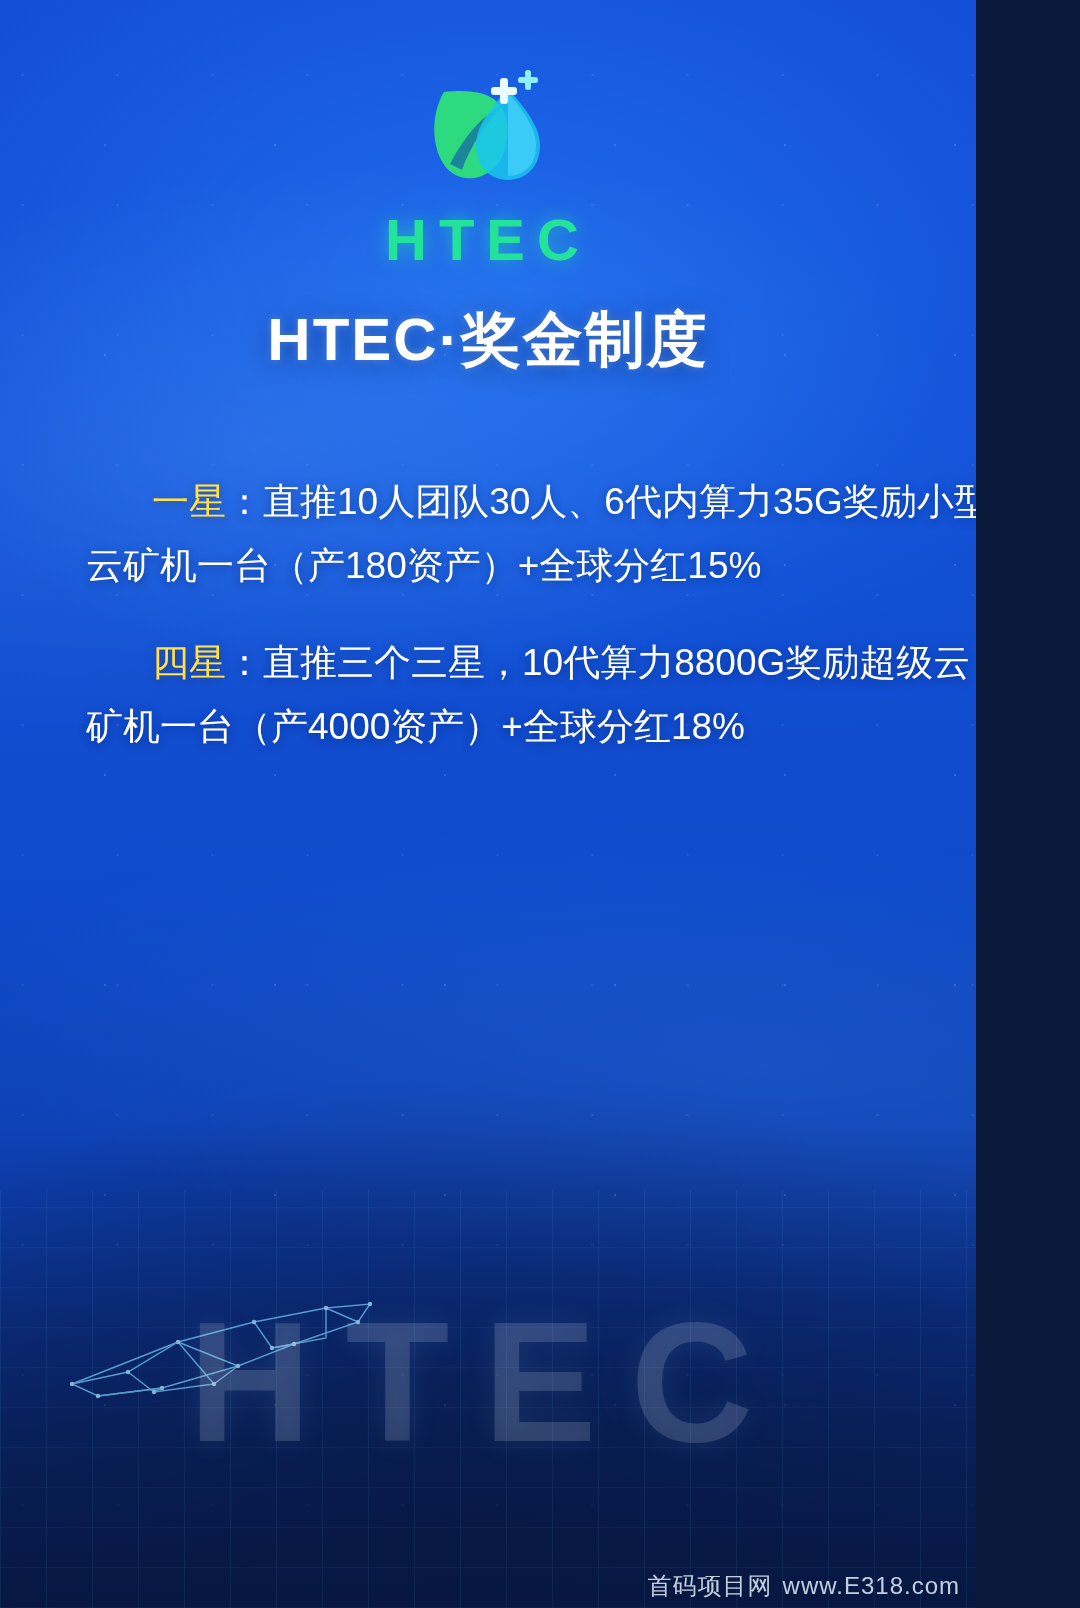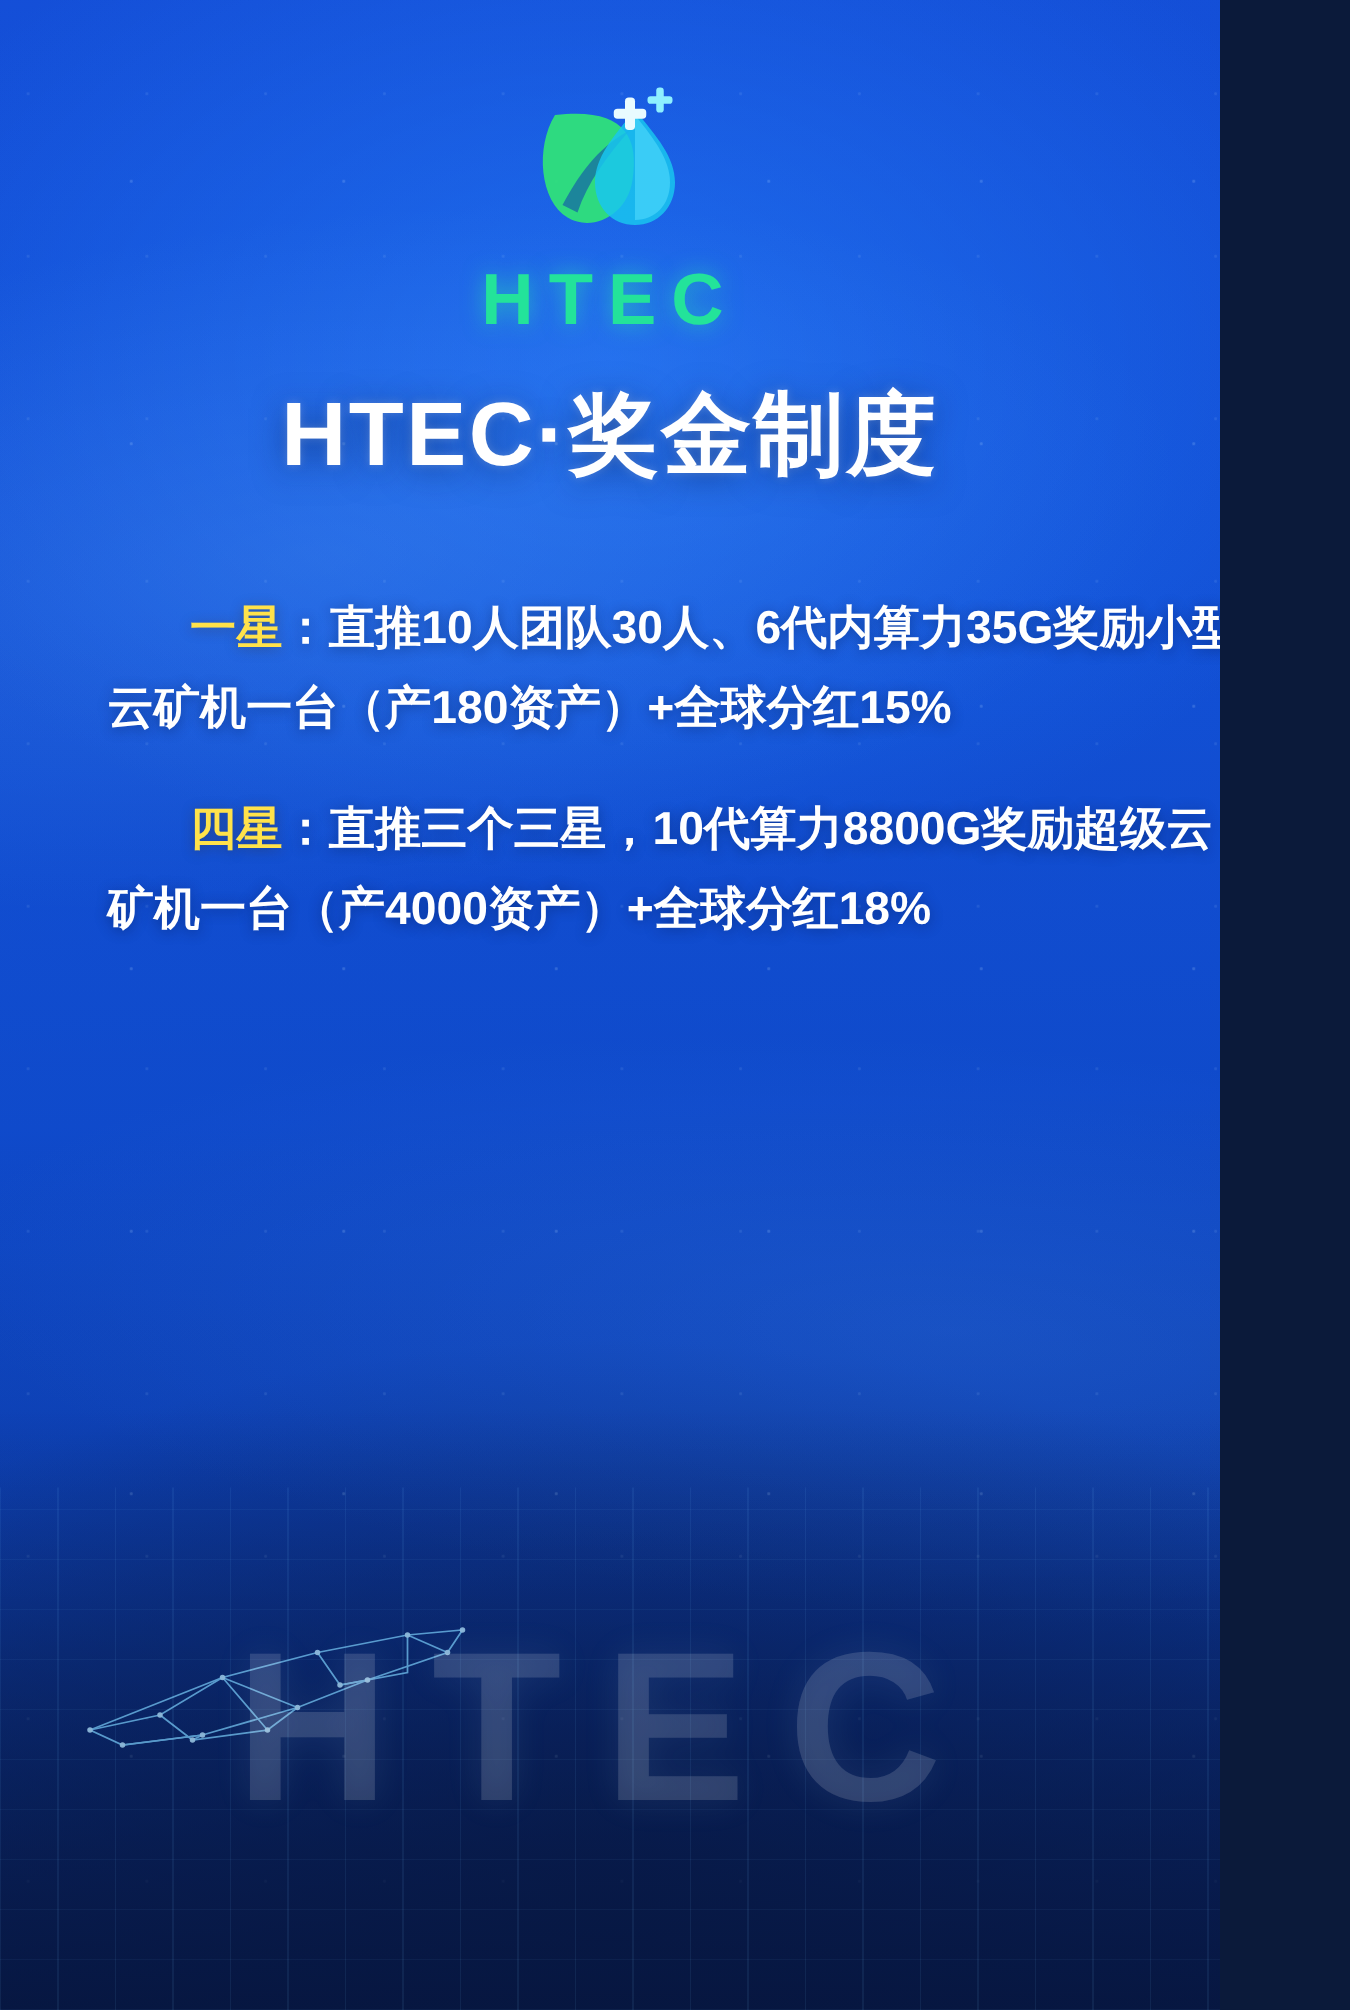--- a/index.html
+++ b/index.html
@@ -82,41 +82,41 @@
     color: #23e39a;
     text-shadow: 0 0 18px rgba(40,240,170,0.55);
     font-family: "Liberation Sans", sans-serif;
   }
 
   
   .title {
     position: absolute;
     top: 300px; left: 0; width: 100%;
     text-align: center;
-    font-size: 72px;
+    font-size: 60px;
     font-weight: bold;
     color: #ffffff;
     letter-spacing: 2px;
     text-shadow: 0 4px 26px rgba(0,30,90,0.55), 0 0 8px rgba(255,255,255,0.25);
   }
 
   
   .levels {
     position: absolute;
     top: 470px;
     left: 72px;
     width: 936px;
   }
   .level {
     margin-bottom: 34px;
     padding: 0 14px;
     font-size: 37px;
     line-height: 1.72;
     color: #ffffff;
-    font-weight: bold;
+    font-weight: normal;
     text-indent: 66px;
     text-shadow: 0 2px 10px rgba(0,25,80,0.45);
     word-break: break-all;
   }
   .level .rank {
     color: #ffe24a;
     text-shadow: 0 2px 10px rgba(60,35,0,0.35);
   }
   .level .colon {
     color: #ffffff;
@@ -228,14 +228,17 @@
         <circle cx="104" cy="100" r="2.2"></circle>
       <circle cx="40" cy="108" r="2.2"></circle>
         <circle cx="96" cy="104" r="2.2"></circle>
       <circle cx="156" cy="96" r="2.2"></circle>
         <circle cx="214" cy="60" r="2.2"></circle>
     </g>
   </svg>
 
   <div class="watermark">HTEC</div>
 
+  <div class="footer">
+    <span class="cn">首码项目网</span><span>www.E318.com</span>
+  </div>
 
 </div>
 
 </body></html>

